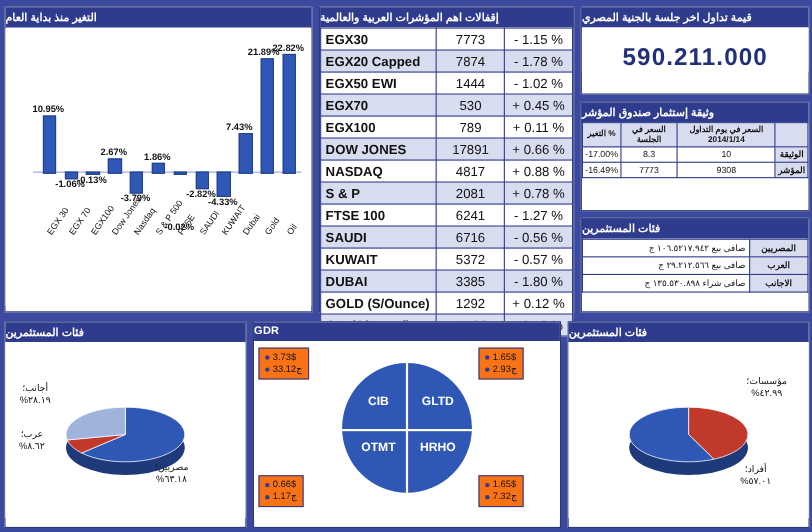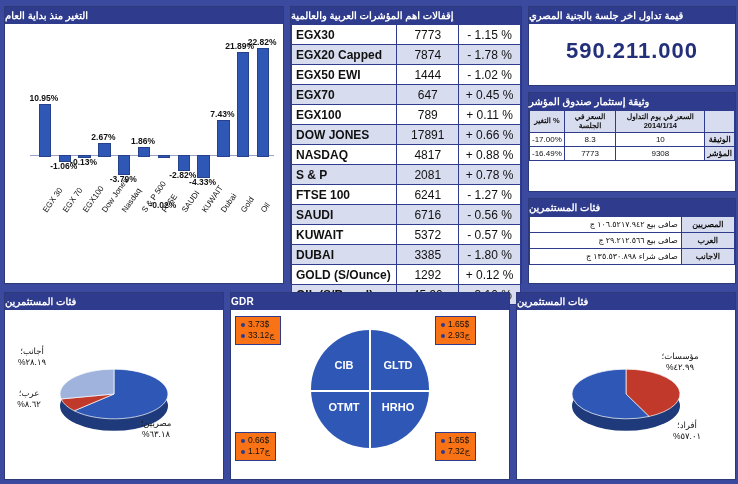--- a/index.html
+++ b/index.html
@@ -102,21 +102,21 @@
         <div class="bar neg" style="left: 149.76px; top: 130.353px; width: 10.3133px; height: 1px;"></div>
         <div class="blabel" style="left: 137.917px; top: 131.447px; width: 34px; text-align: center; margin-top: 44px;">-0.02%</div>
         <div class="clabel" style="left: 151.917px; top: 184px;">FTSE</div>
         <div class="bar neg" style="left: 169.593px; top: 130.353px; width: 10.3133px; height: 13.2706px;"></div>
         <div class="blabel" style="left: 157.75px; top: 144.624px; width: 34px; text-align: center;">-2.82%</div>
         <div class="clabel" style="left: 171.75px; top: 184px;">SAUDI</div>
         <div class="bar neg" style="left: 189.427px; top: 130.353px; width: 10.3133px; height: 20.3765px;"></div>
         <div class="blabel" style="left: 177.583px; top: 151.729px; width: 34px; text-align: center;">-4.33%</div>
         <div class="clabel" style="left: 191.583px; top: 184px;">KUWAIT</div>
         <div class="bar" style="left: 209.26px; top: 95.3882px; width: 10.3133px; height: 34.9647px;"></div>
-        <div class="blabel" style="left: 197.417px; top: 84.3882px; width: 34px; text-align: center;">7.43%</div>
+        <div class="blabel" style="left: 197.417px; top: 84.3882px; width: 34px; ">7.43%</div>
         <div class="clabel" style="left: 211.417px; top: 184px;">Dubai</div>
         <div class="bar" style="left: 229.093px; top: 27.3412px; width: 10.3133px; height: 103.012px;"></div>
         <div class="blabel" style="left: 217.25px; top: 16.3412px; width: 34px; text-align: left;">21.89%</div>
         <div class="clabel" style="left: 231.25px; top: 184px;">Gold</div>
         <div class="bar" style="left: 248.927px; top: 22.9647px; width: 10.3133px; height: 107.388px;"></div>
         <div class="blabel" style="left: 237.083px; top: 11.9647px; width: 34px; text-align: center;">22.82%</div>
         <div class="clabel" style="left: 251.083px; top: 184px;">Oil</div>
       </div>
   </div>
 </div>
@@ -136,21 +136,21 @@
             <td class="vl">7874</td>
             <td class="ch">- 1.78 %</td>
           </tr>
           <tr class="wht">
             <td class="nm">EGX50 EWI</td>
             <td class="vl">1444</td>
             <td class="ch">- 1.02 %</td>
           </tr>
           <tr class="alt">
             <td class="nm">EGX70</td>
-            <td class="vl">647</td>
+            <td class="vl">530</td>
             <td class="ch">+ 0.45 %</td>
           </tr>
           <tr class="wht">
             <td class="nm">EGX100</td>
             <td class="vl">789</td>
             <td class="ch">+ 0.11 %</td>
           </tr>
           <tr class="alt">
             <td class="nm">DOW JONES</td>
             <td class="vl">17891</td>
@@ -291,15 +291,15 @@
   </div>
 </div>
 
 <div class="panel" id="pie2-panel">
   <div class="ptitle">فئات المستثمرين</div>
   <div class="pbody">
     <div class="piewrap" id="pie2"><svg width="218" height="160">
           <ellipse cx="109" cy="96" rx="54" ry="24.84" fill="#1f3a7a"></ellipse>
           <path d="M109,84 L109,59.16 A54,24.84 0 0,1 132.02277726266365,106.46925422565856 Z" fill="#c0392b" stroke="#ffffff" stroke-width="0.7"></path>
           <path d="M109,84 L132.02277726266365,106.46925422565856 A54,24.84 0 1,1 108.99999999999999,59.16 Z" fill="#2f57b5" stroke="#ffffff" stroke-width="0.7"></path>
-        </svg><div class="pielbl" style="left: 131px; top: 30px; width: 64px; margin-top: 11px;">مؤسسات؛<br>٤٢.٩٩%</div><div class="pielbl" style="left: 140px; top: 110px; width: 60px;">أفراد؛<br>٥٧.٠١%</div></div>
+        </svg><div class="pielbl" style="left: 148px; top: 30px; width: 64px;">مؤسسات؛<br>٤٢.٩٩%</div><div class="pielbl" style="left: 140px; top: 110px; width: 60px;">أفراد؛<br>٥٧.٠١%</div></div>
   </div>
 </div>
 
 </body></html>

